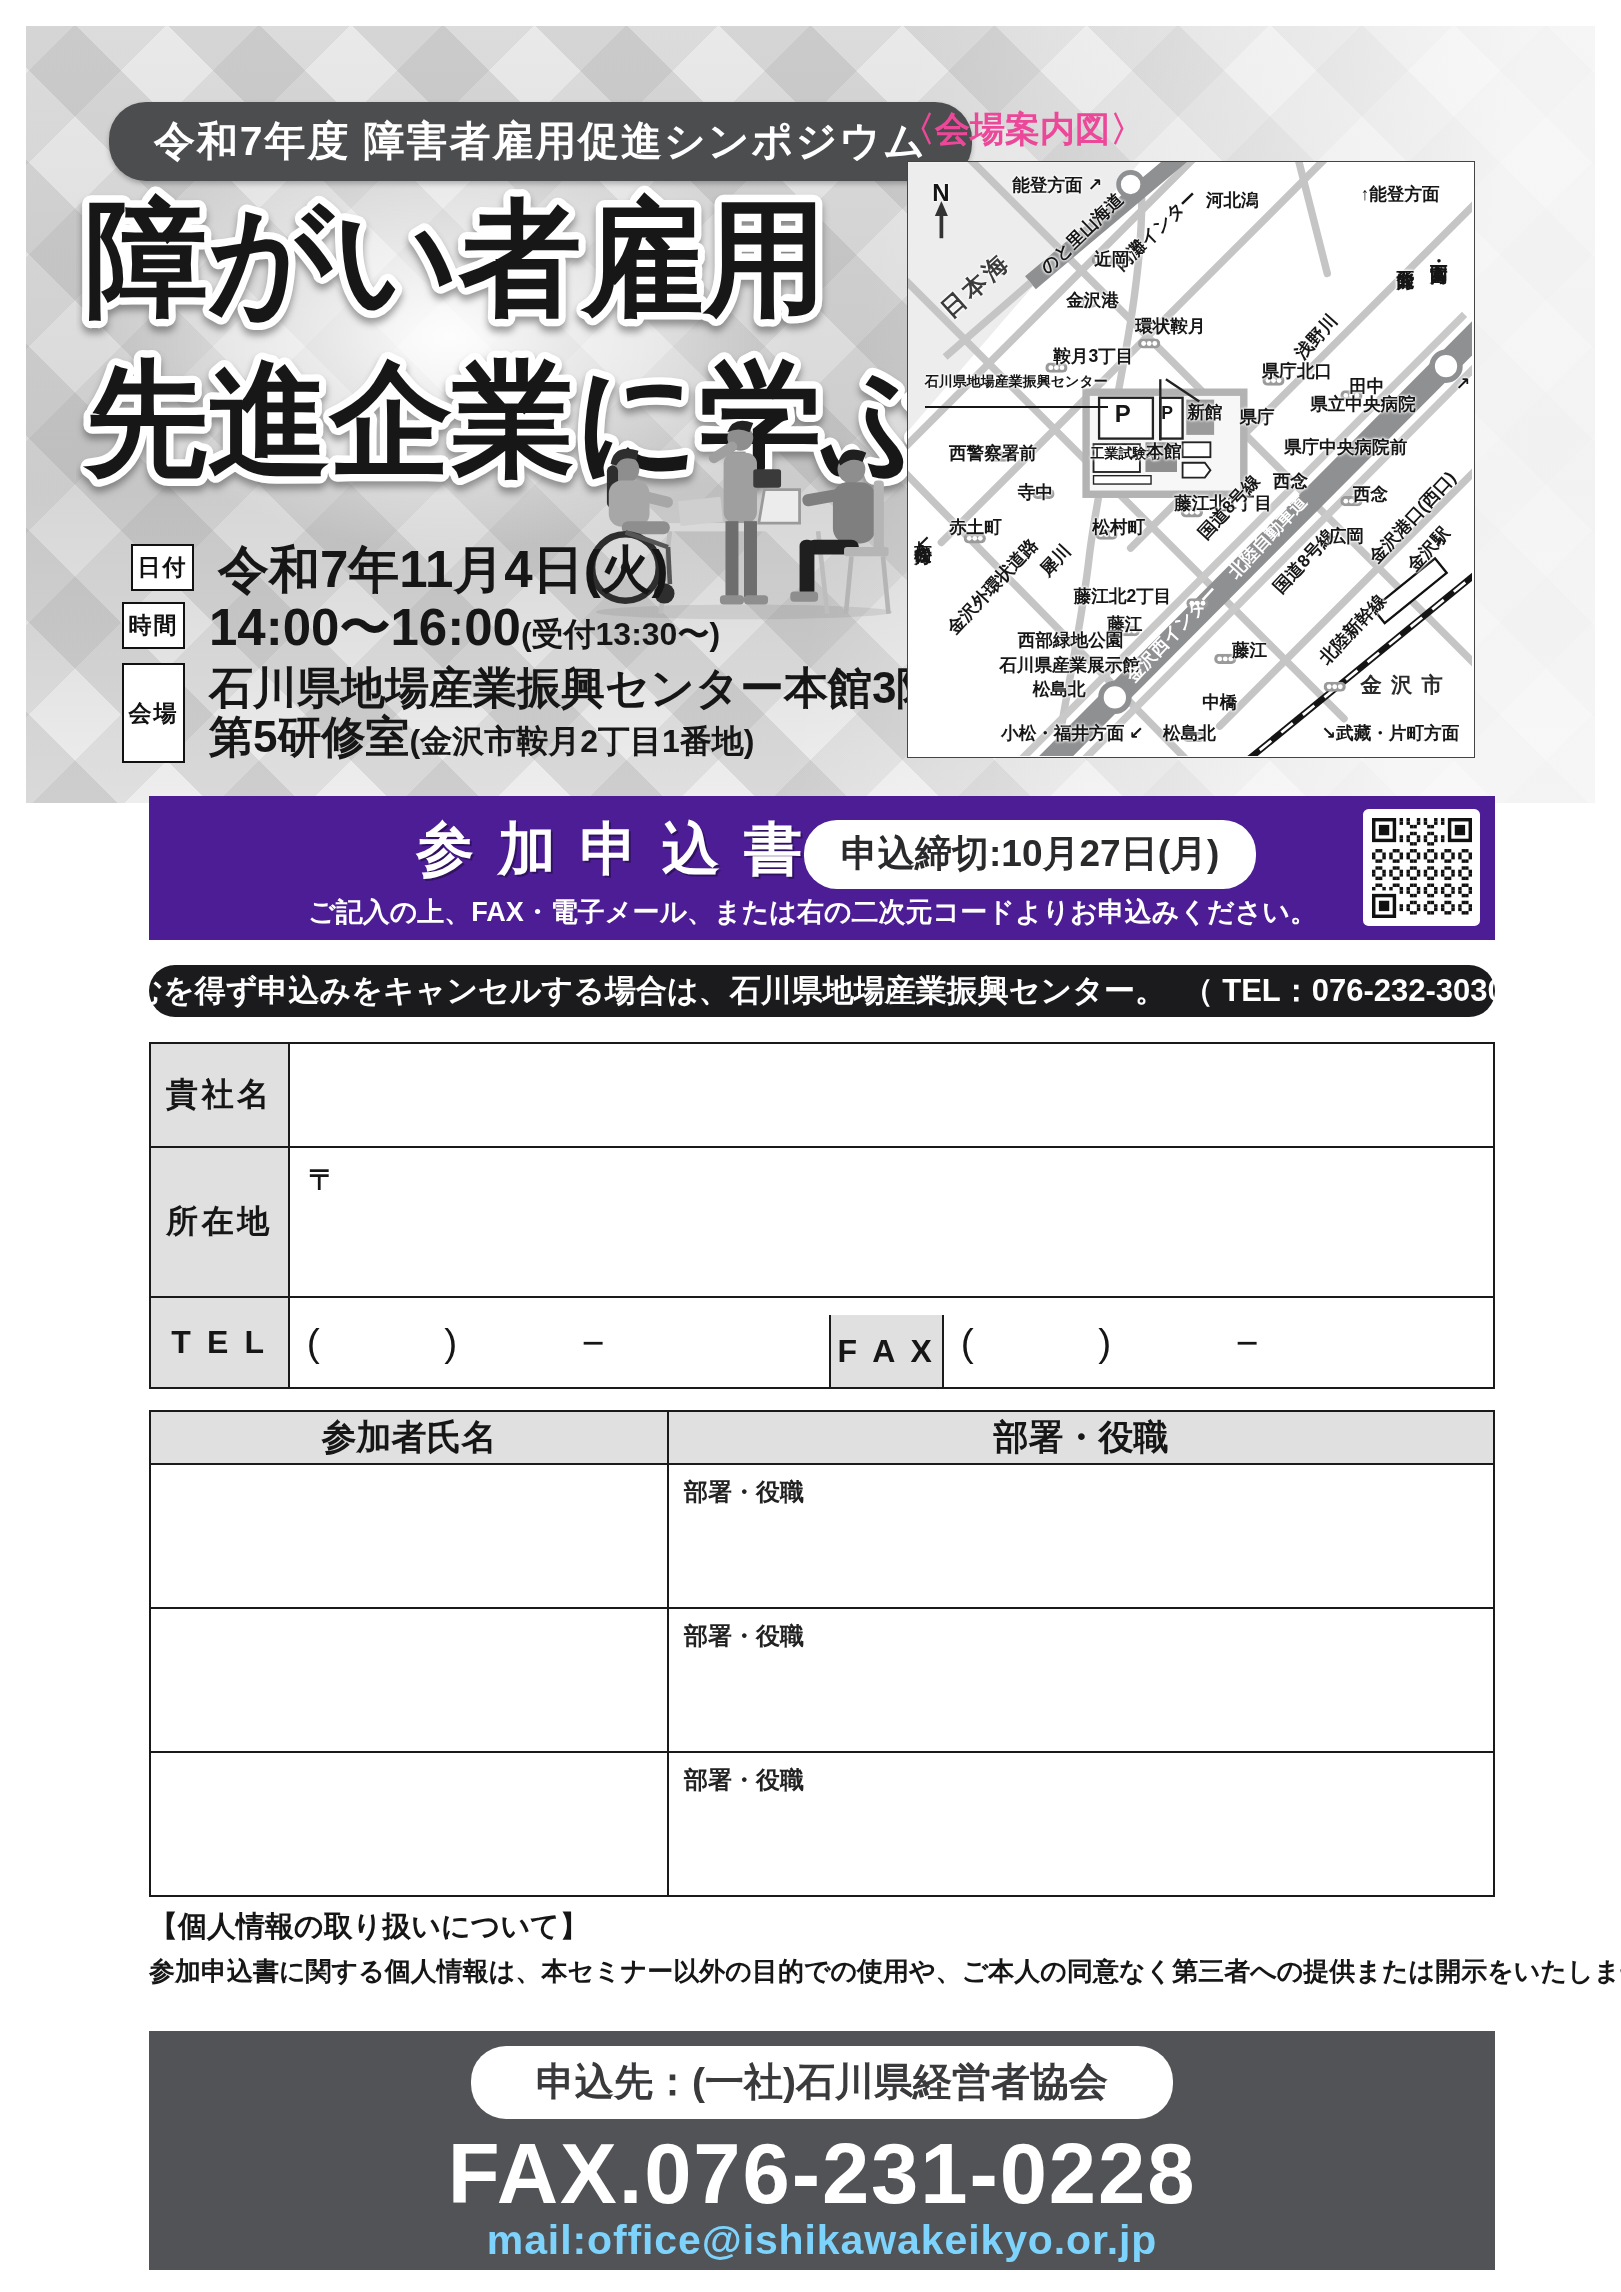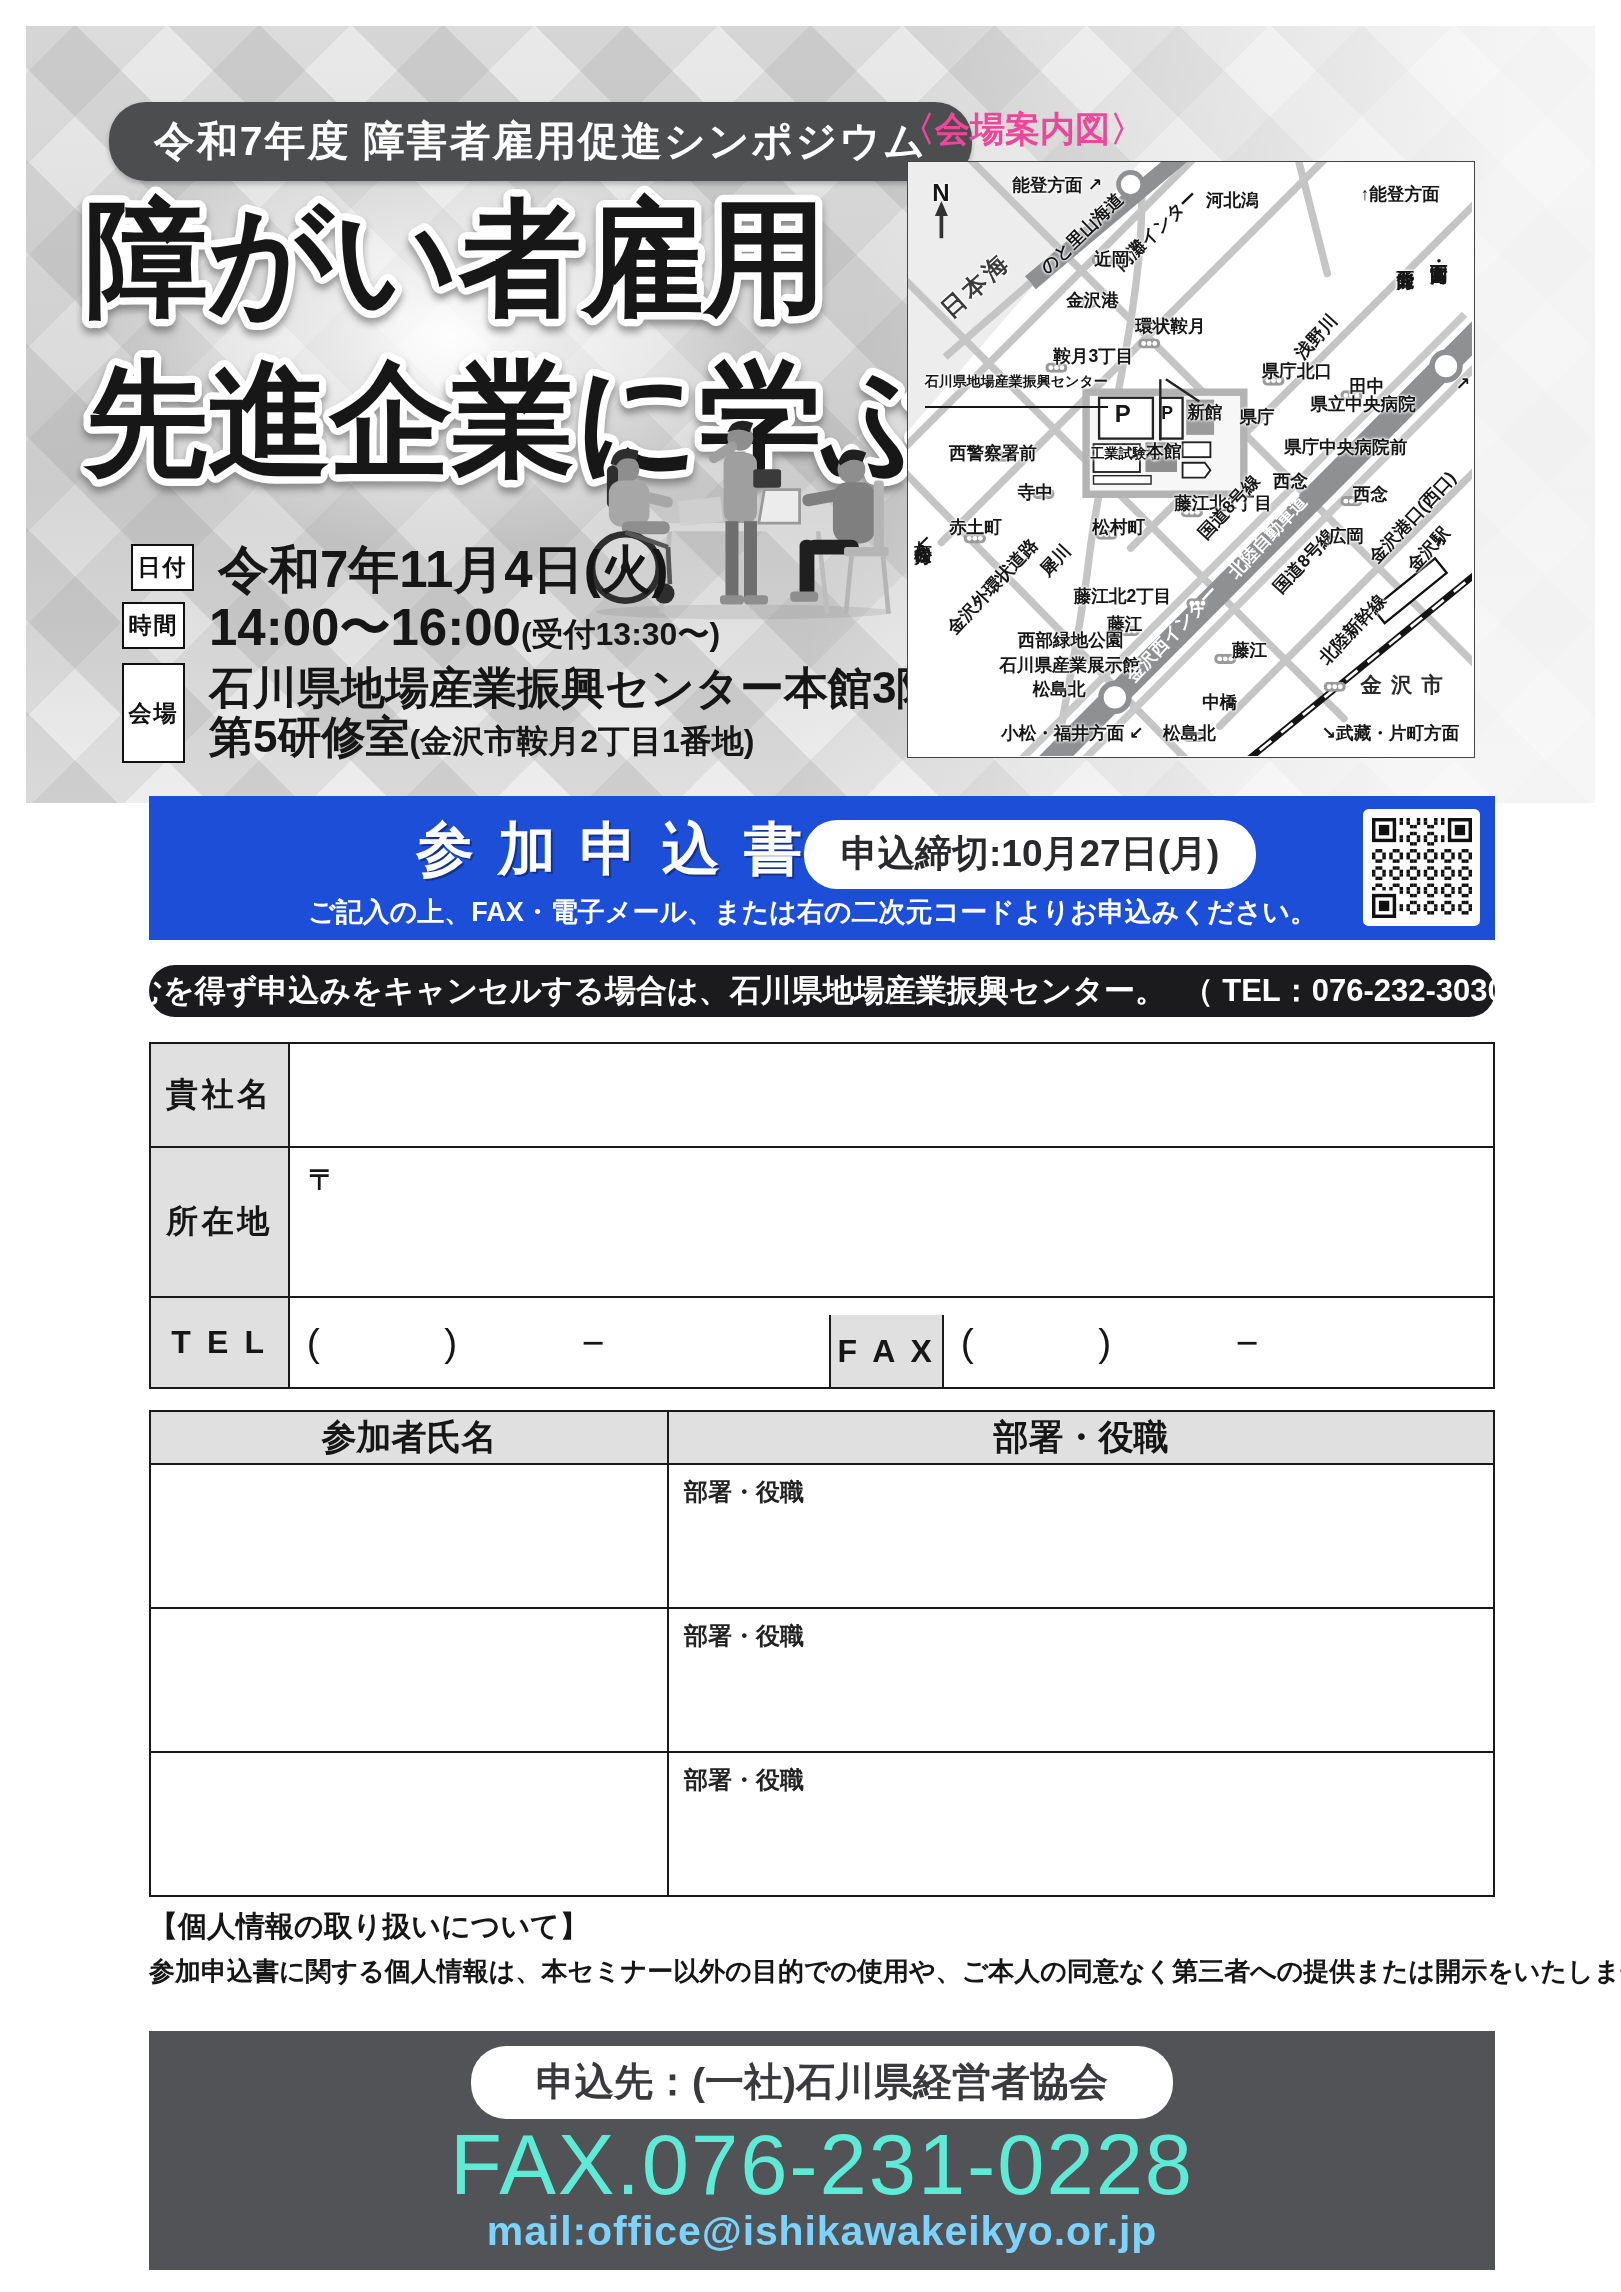--- a/index.html
+++ b/index.html
@@ -46,21 +46,21 @@
   .maplbl.sea{font-size:24px;color:#3c3c3c;letter-spacing:3.7px;}
   .maplbl.facility{font-size:14px;border-bottom:2.8px solid #161616;padding-bottom:18px;}
   .maplbl.wt{color:#fff;text-shadow:none;}
   .maplbl.v{writing-mode:vertical-rl;text-orientation:upright;transform-origin:center top;}
   .maplbl.city{font-size:21.3px;letter-spacing:9.3px;color:#2b2b2b;}
   .maplbl.p1{font-size:24px;text-shadow:none;}
   .maplbl.p2{font-size:17.6px;text-shadow:none;}
   .maplbl.compass{font-size:24px;}
 
   
-  .apply-band{position:absolute;left:149px;top:796px;width:1346px;height:144px;background:#1d4ed8;}
+  .apply-band{position:absolute;left:149px;top:796px;width:1346px;height:144px;background:#4c1d95;}
   .apply-title{position:absolute;left:267px;top:15px;color:#fff;font-size:58px;font-weight:bold;
     letter-spacing:24px;text-shadow:1.9px 1.9px 0 rgba(0,0,0,.35);}
   .deadline-pill{position:absolute;left:655px;top:24px;background:#fff;color:#2a2a2c;
     border-radius:33px;padding:9.3px 37px;font-size:37px;font-weight:bold;white-space:nowrap;}
   .apply-caption{position:absolute;left:158px;top:98px;width:1011px;text-align:center;
     color:#fff;font-size:27px;font-weight:bold;}
   .qr-box{position:absolute;right:15px;top:13px;width:117px;height:117px;background:#fff;
     border-radius:5.6px;display:flex;align-items:center;justify-content:center;}
 
   
@@ -98,21 +98,21 @@
   
   .privacy{position:absolute;left:149px;top:1907px;width:1391px;}
   .privacy-h{font-size:29px;font-weight:bold;}
   .privacy-b{font-size:26px;font-weight:bold;margin-top:7.4px;white-space:nowrap;}
 
   
   .footer-box{position:absolute;left:149px;top:2031px;width:1346px;height:239px;background:#525356;
     display:flex;flex-direction:column;align-items:center;}
   .footer-pill{margin-top:15px;background:#fff;color:#3a3a3c;border-radius:35px;
     padding:9.3px 65px;font-size:39px;font-weight:bold;white-space:nowrap;}
-  .footer-fax{color:#5eead4;font-size:85px;font-weight:normal;letter-spacing:1.9px;line-height:1.02;margin-top:3px;}
+  .footer-fax{color:#ffffff;font-size:85px;font-weight:bold;letter-spacing:1.9px;line-height:1.02;margin-top:12px;}
   .footer-mail{color:#7dd3fc;font-size:41px;font-weight:bold;letter-spacing:0.9px;margin-top:0px;}
 </style>
 </head>
 <body>
 
 <div class="page">
 
   <div class="header-bg"></div>
 
   <div class="badge">令和7年度 障害者雇用促進シンポジウム</div>

